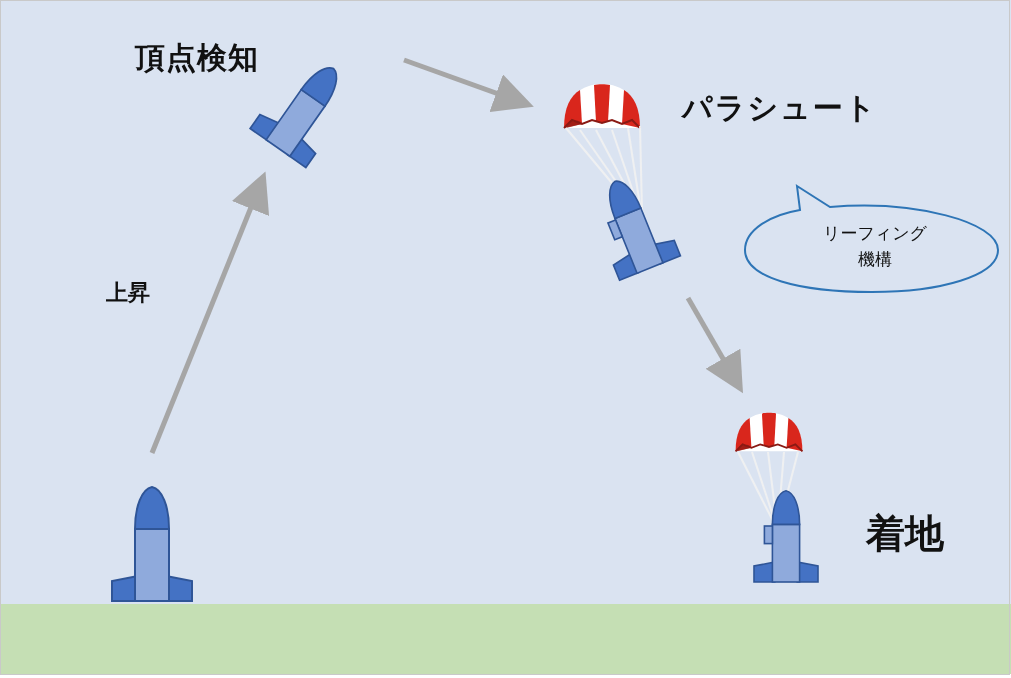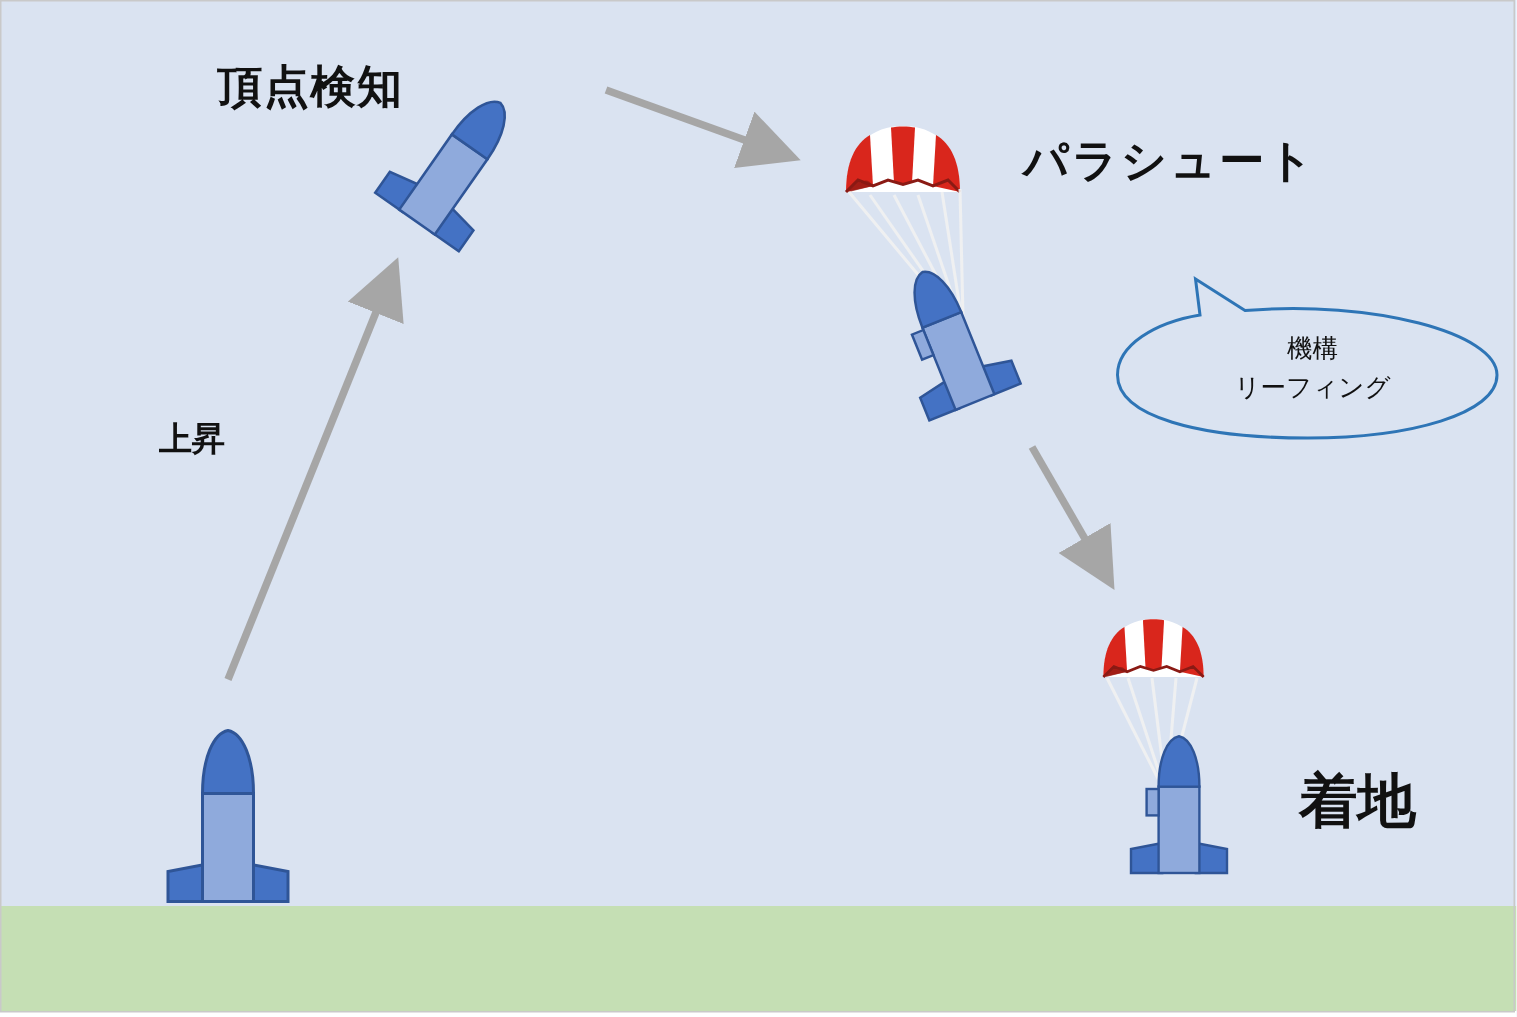--- a/index.html
+++ b/index.html
@@ -1,19 +1,19 @@
 <!DOCTYPE html>
 <html><head>
 <meta charset="utf-8">
 <style>
   html, body { margin: 0; padding: 0; background: #ffffff; }
   body { width: 1011px; height: 678px; overflow: hidden; position: relative; font-family: "DejaVu Sans", sans-serif; }
   .scene { position: absolute; left: 0; top: 0; width: 1011px; height: 678px; }
   .label { position: absolute; font-weight: bold; color: #111; white-space: nowrap; font-family: "DejaVu Sans", sans-serif; }
-  .lbl-apex { left: 145px; top: 38px; font-size: 30px; letter-spacing: 1px; }
+  .lbl-apex { left: 135px; top: 38px; font-size: 30px; letter-spacing: 1px; }
   .lbl-ascent { left: 106px; top: 278px; font-size: 22px; }
   .lbl-para { left: 682px; top: 86px; font-size: 30px; text-align: left; line-height: 44px; letter-spacing: 2px; }
   .lbl-landing { left: 866px; top: 507px; font-size: 39px; }
   .lbl-reef { left: 780px; top: 220px; width: 190px; font-size: 17px; font-weight: normal; color: #111; text-align: center; line-height: 26px; }
 </style>
 </head>
 <body>
 
 <svg class="scene" viewBox="0 0 1011 678" xmlns="http://www.w3.org/2000/svg">
   <defs>
@@ -96,15 +96,15 @@
   <path d="M797,186 L830,207 C915,200 998,222 998,250 C998,276 940,292 872,292 C800,292 745,278 745,250 C745,230 770,215 800,210 Z" fill="#dae3f1" stroke="#2e75b6" stroke-width="2"></path>
 </svg>
 
 <div class="label lbl-apex">頂点検知</div>
 <div class="label lbl-ascent">上昇</div>
 <div class="label lbl-para">
   <div>パラシュート</div>
 </div>
 <div class="label lbl-landing">着地</div>
 <div class="label lbl-reef">
+  <div>リーフィング</div>
   <div>機構</div>
-  <div>リーフィング</div>
 </div>
 
 </body></html>

